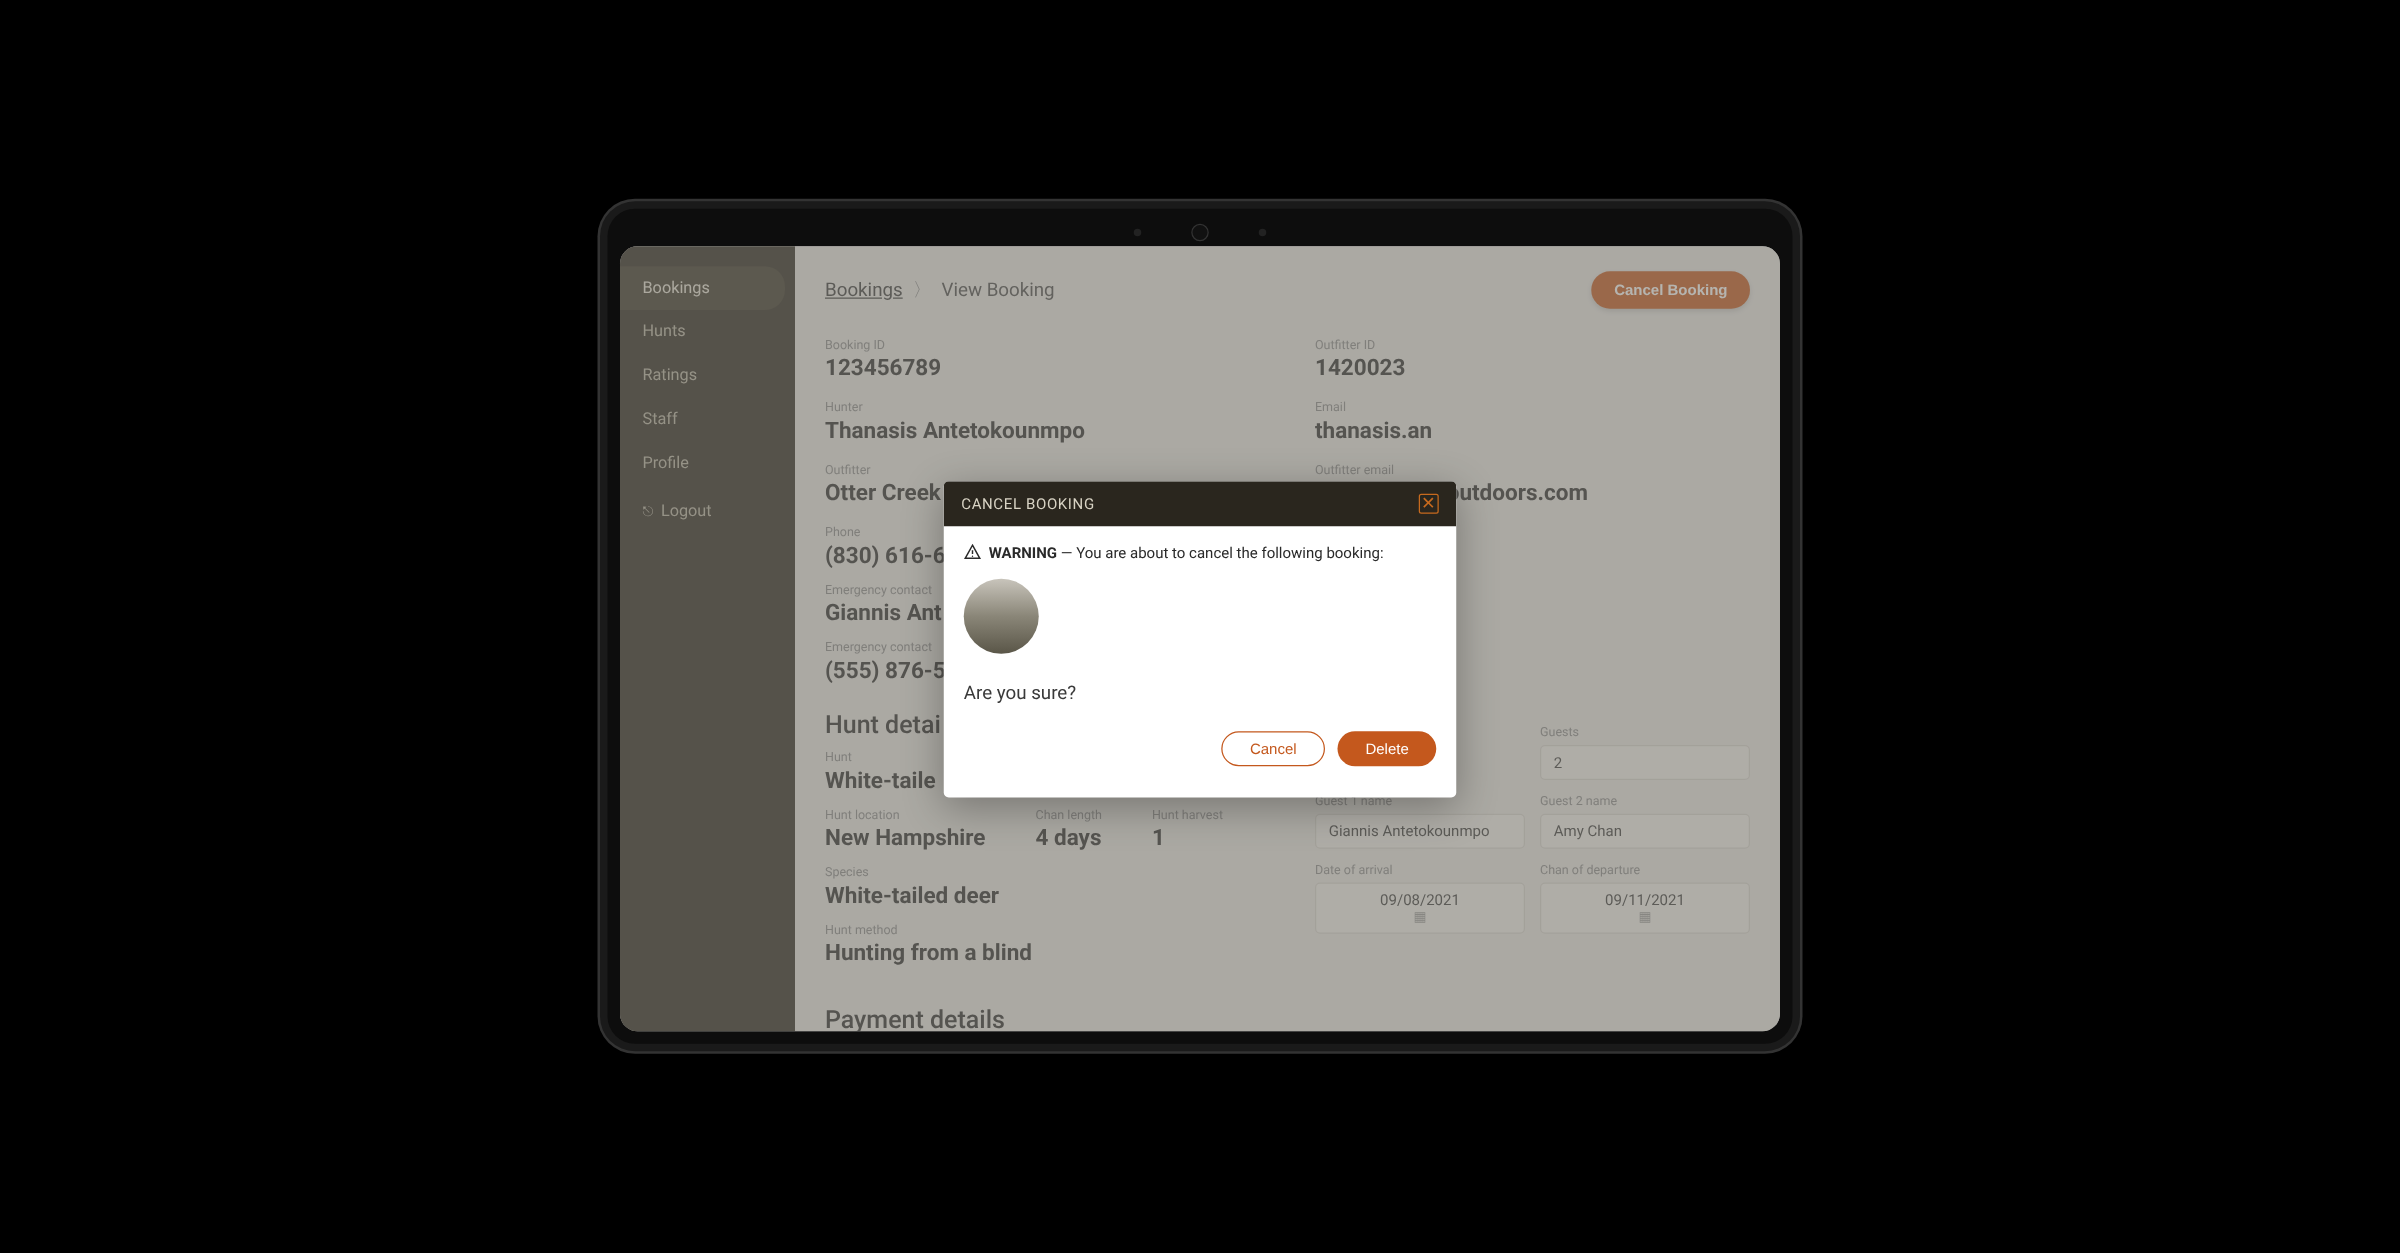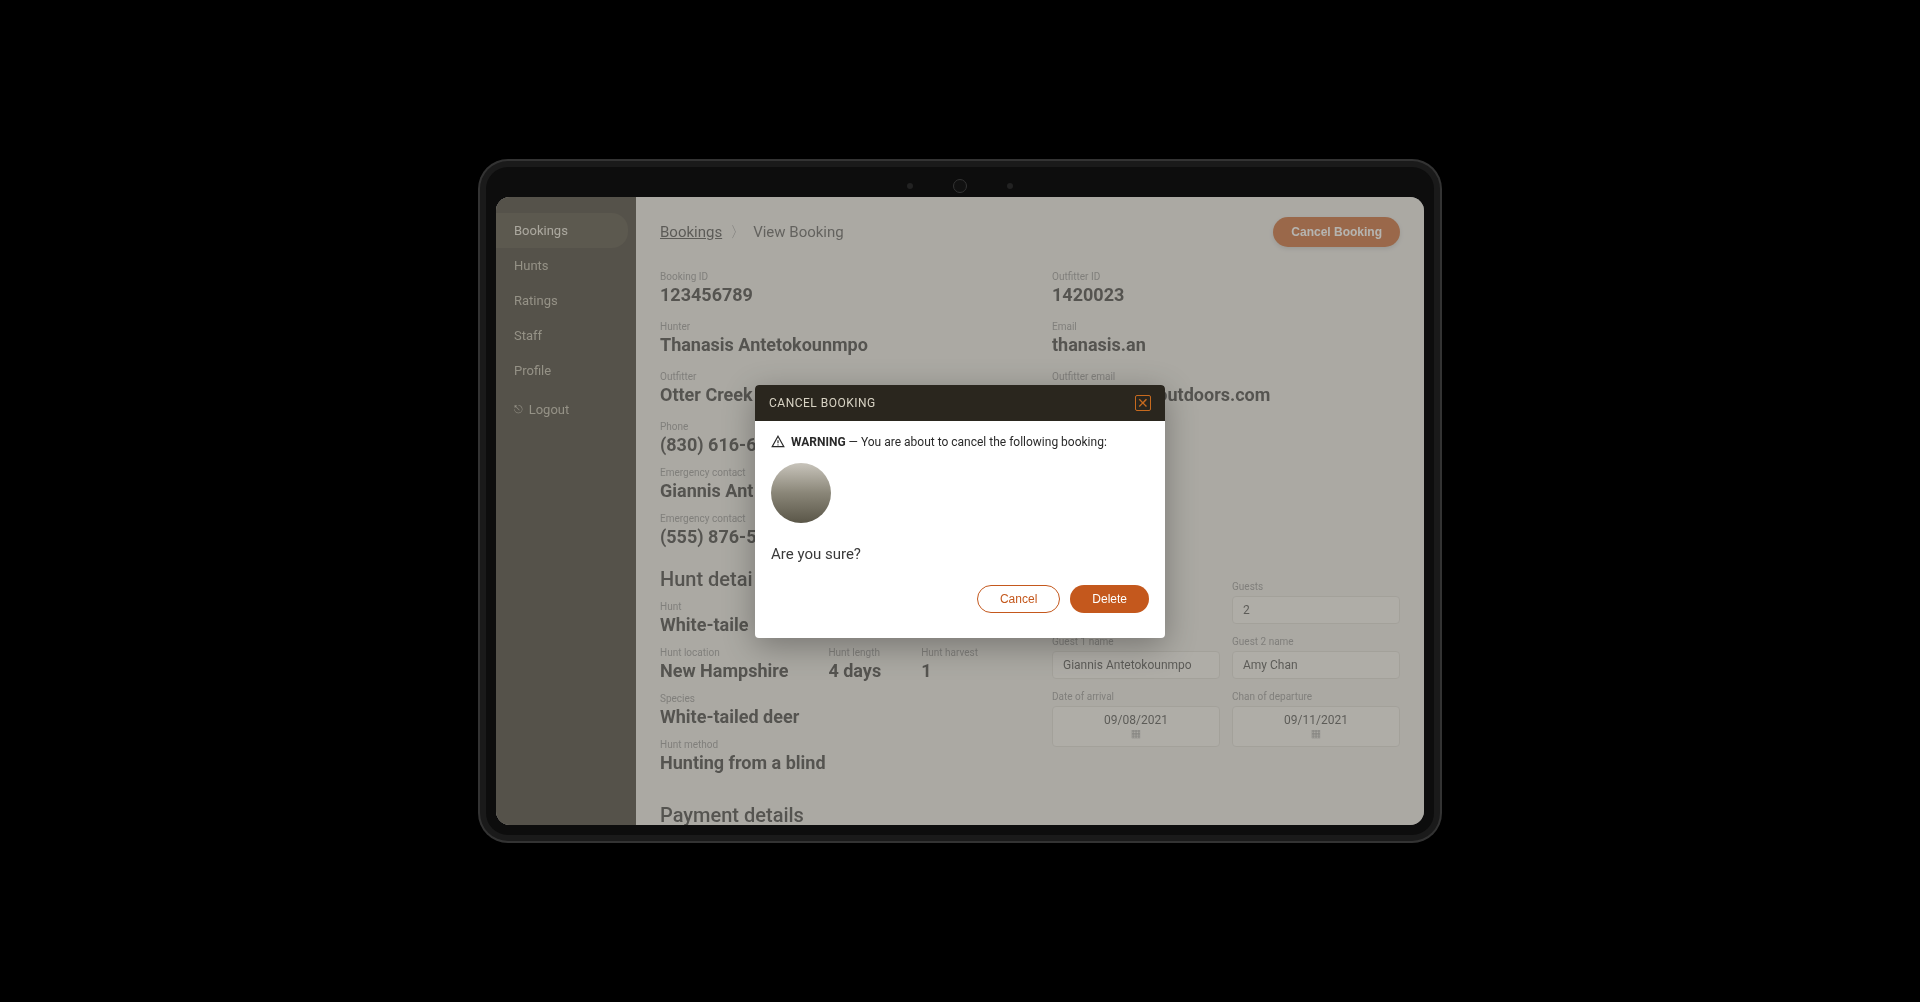--- a/index.html
+++ b/index.html
@@ -364,21 +364,21 @@
             <div class="field">
               <div class="field-label">Hunt</div>
               <div class="field-value">White-taile</div>
             </div>
             <div class="hunt-row">
               <div class="field">
                 <div class="field-label">Hunt location</div>
                 <div class="field-value">New Hampshire</div>
               </div>
               <div class="field">
-                <div class="field-label">Hunt length</div>
+                <div class="field-label">Chan length</div>
                 <div class="field-value">4 days</div>
               </div>
               <div class="field">
                 <div class="field-label">Hunt harvest</div>
                 <div class="field-value">1</div>
               </div>
             </div>
             <div class="field">
               <div class="field-label">Species</div>
               <div class="field-value">White-tailed deer</div>

